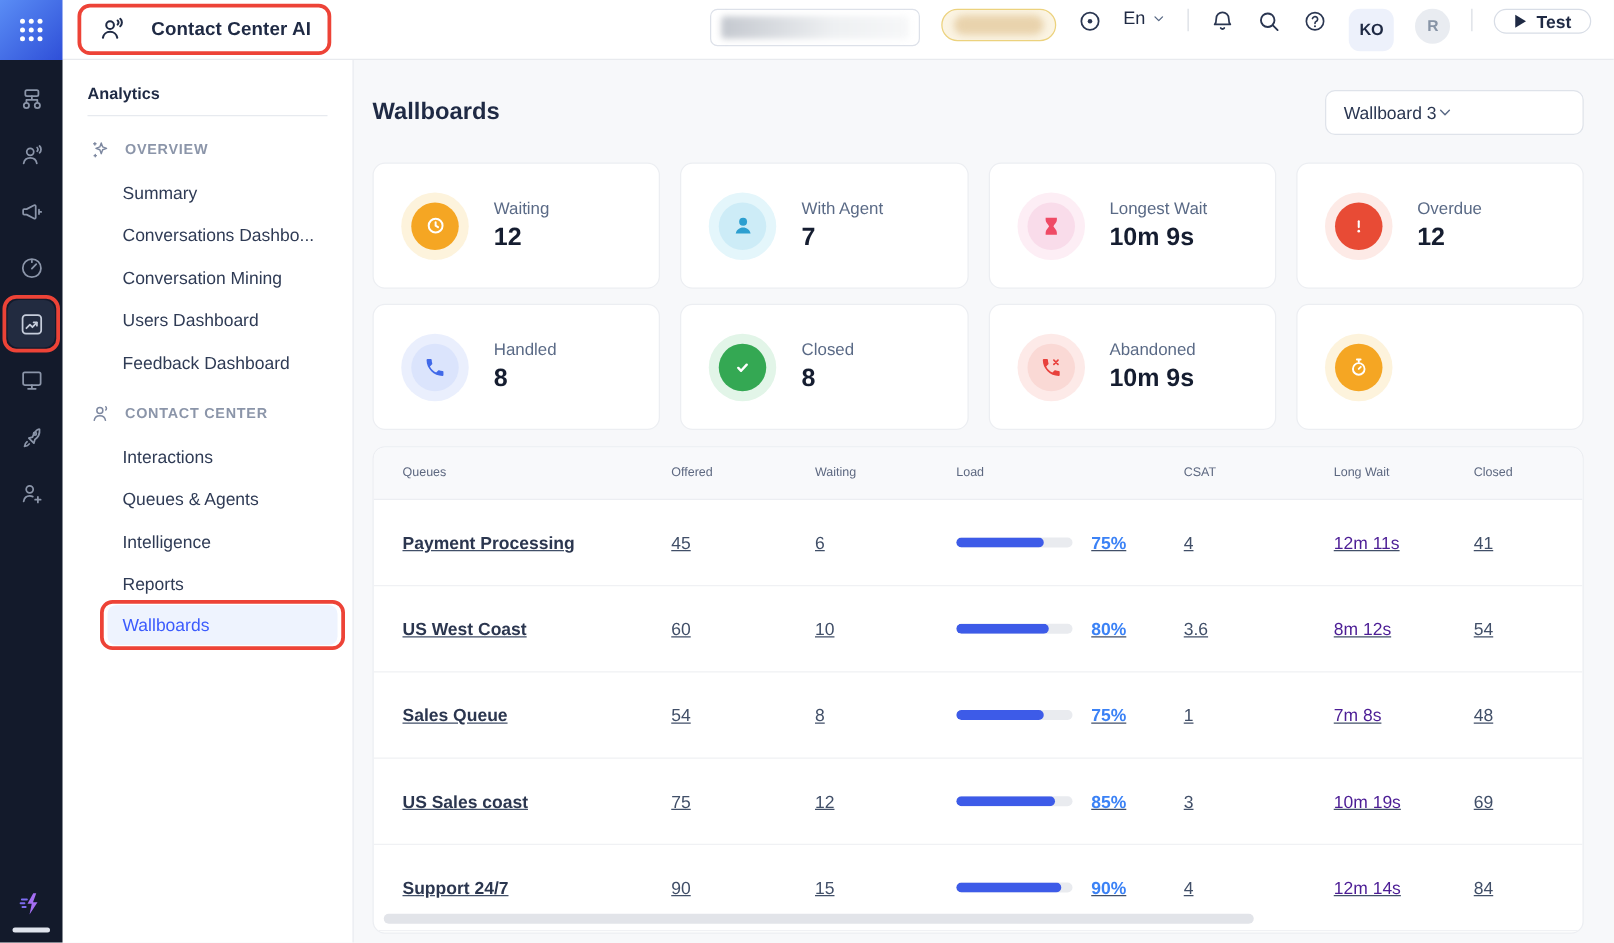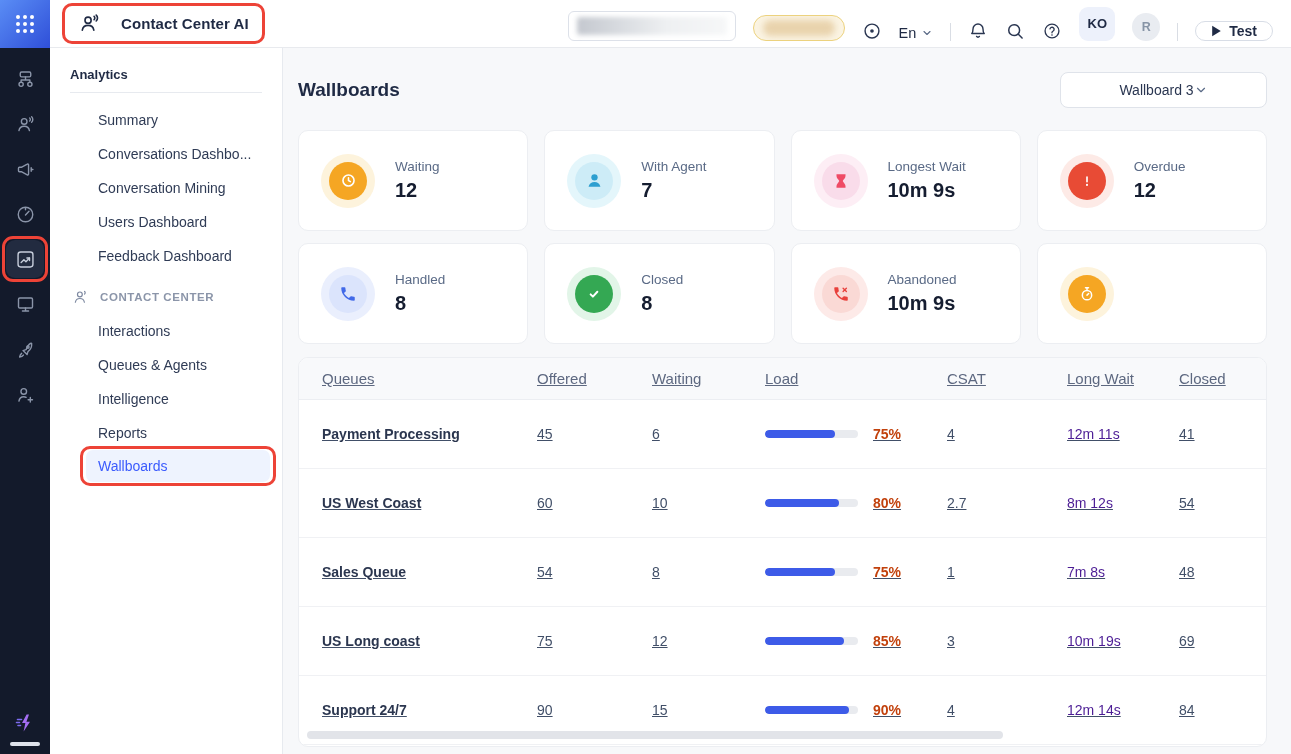--- a/index.html
+++ b/index.html
@@ -8,21 +8,21 @@
   
   .topbar { position:absolute; top:0; left:0; right:0; height:48px; background:#fff; border-bottom:1px solid #e8eaee; display:flex; align-items:center; z-index:5; }
   .app-tile { width:50px; height:48px; background:linear-gradient(135deg,#5a8df5,#2f4fd8); display:flex; align-items:center; justify-content:center; flex:0 0 50px; }
   .dots-grid { display:grid; grid-template-columns:repeat(3,4px); grid-gap:3px; }
   .dots-grid span { width:4px; height:4px; border-radius:50%; background:#fff; }
   .app-title-wrap { display:flex; align-items:center; gap:20px; margin-left:22px; padding:4px 6px; position:relative; }
   .app-title { font-size:15px; font-weight:700; color:#1f2a44; letter-spacing:.1px; }
   .red-box::after { content:""; position:absolute; pointer-events:none; border:3px solid #ed4337; border-radius:10px; }
   .app-title-wrap.red-box::after { inset:-5px -10px; }
 
-  .topbar-right { margin-left:auto; display:flex; align-items:flex-end; gap:17px; padding-right:18px; }
+  .topbar-right { margin-left:auto; display:flex; align-items:flex-start; gap:17px; padding-right:18px; }
   .search-box { width:168px; height:30px; border:1px solid #dde1e9; border-radius:6px; background:#fff; display:flex; align-items:center; padding:0 8px; }
   .search-blur { width:100%; height:18px; border-radius:3px; background:linear-gradient(90deg,#c4c8cf,#eef0f2 60%,#f6f7f8); filter:blur(2.5px); }
   .token-pill { width:92px; height:26px; border:1.5px solid #ecd27e; border-radius:13px; background:#fbf4e3; display:flex; align-items:center; justify-content:center; overflow:hidden; }
   .token-blur { width:72px; height:16px; border-radius:8px; background:#e9d3ad; filter:blur(3px); }
   .icon-btn { display:flex; align-items:center; justify-content:center; color:#2a3651; cursor:pointer; }
   .lang { display:flex; align-items:center; gap:5px; color:#1f2a44; font-size:14.5px; }
   .v-divider { width:1px; height:18px; background:#d9dde4; }
   .ko-badge { min-width:36px; height:34px; border-radius:9px; background:#edf1fb; color:#1f2a44; font-size:13px; font-weight:700; display:flex; align-items:center; justify-content:center; padding:0 7px; }
   .r-avatar { width:28px; height:28px; border-radius:50%; background:#e9ecf1; color:#8794a6; font-size:12.5px; font-weight:600; display:flex; align-items:center; justify-content:center; }
   .test-btn { height:20px; border:1px solid #d8dde6; border-radius:16px; background:#fff; display:flex; align-items:center; gap:7px; padding:0 15px; font-size:14px; font-weight:600; color:#1f2a44; cursor:pointer; }
@@ -42,50 +42,50 @@
   .sidebar-hr { height:1px; background:#e7eaef; margin:10px 20px 10px 20px; }
   .section-head { display:flex; align-items:center; gap:10px; padding:8px 0 8px 22px; color:#8b95a9; font-size:11.5px; font-weight:700; letter-spacing:.6px; }
   .nav-item { padding:8px 12px 8px 48px; font-size:14px; color:#2f3b55; cursor:pointer; line-height:18px; }
   .nav-item.active { margin:0 12px 0 36px; padding:7px 12px; background:#eef3fe; border-radius:7px; color:#3b5bfd; position:relative; }
   .nav-item.active.red-box::after { inset:-4px -6px; }
 
   
   .main { position:absolute; top:48px; left:283px; right:0; bottom:0; background:#f7f8fa; padding:24px 24px 0 15px; }
   .main-header { display:flex; align-items:center; justify-content:space-between; height:36px; }
   .page-title { font-size:19px; font-weight:700; color:#1f2a44; }
-  .wb-select { width:207px; height:36px; background:#fff; border:1px solid #dfe3ea; border-radius:8px; display:flex; align-items:center; justify-content:center; padding:0 14px; font-size:14px; color:#2a3651; cursor:pointer; }
+  .wb-select { width:207px; height:36px; background:#fff; border:1px solid #dfe3ea; border-radius:8px; display:flex; align-items:center; justify-content:flex-start; padding:0 14px; font-size:14px; color:#2a3651; cursor:pointer; }
 
   .cards { margin-top:22px; display:grid; grid-template-columns:repeat(4,1fr); gap:12px 16px; }
   .card { background:#fff; border:1px solid #eceef2; border-radius:10px; height:101px; display:flex; align-items:center; padding:0 18px 0 22px; gap:20px; }
   .badge { width:54px; height:54px; border-radius:50%; display:flex; align-items:center; justify-content:center; flex:0 0 54px; }
   .badge-inner { width:38px; height:38px; border-radius:50%; display:flex; align-items:center; justify-content:center; }
   .card-text { display:flex; flex-direction:column; gap:5px; min-width:0; }
   .card-label { font-size:13.5px; color:#5a6a86; white-space:nowrap; }
   .card-value { font-size:20px; font-weight:700; color:#151d30; }
 
   .halo-amber { background:#fdf3dc; } .in-amber { background:#f5a623; }
   .halo-cyan  { background:#e4f6fb; } .in-cyan  { background:#cdecf7; }
   .halo-pink  { background:#fdeef5; } .in-pink  { background:#f9dcea; }
   .halo-red   { background:#fdeae6; } .in-red   { background:#e84b35; }
   .halo-blue  { background:#eaeffd; } .in-blue  { background:#dbe4fc; }
   .halo-green { background:#e2f5e8; } .in-green { background:#34a853; }
   .halo-rose  { background:#fdeae8; } .in-rose  { background:#fad9d5; }
 
   
   .queue-table { margin-top:13px; background:#fff; border:1px solid #eceef2; border-radius:10px; height:390px; overflow:hidden; position:relative; }
   .t-row { display:grid; grid-template-columns:215px 115px 113px 182px 120px 112px 1fr; align-items:center; padding-left:23px; padding-right:16px; }
-  .t-head { height:42px; background:#f8f9fb; border-bottom:1px solid #eceef2; color:#5d6880; font-size:15px;text-decoration:underline; }
+  .t-head { height:42px; background:#f8f9fb; border-bottom:1px solid #eceef2; color:#5d6880; font-size:10px; }
   .t-body-row { height:69px; border-bottom:1px solid #f0f1f4; font-size:14px; color:#414f68;text-decoration:underline; }
   .t-body-row:last-child { border-bottom:none; }
   .q-name { font-weight:600; color:#2b364f; }
   .long-wait { color:#4c1d95; }
   .load-cell { display:flex; align-items:center; gap:15px; }
   .load-track { width:93px; height:8px; border-radius:4px; background:#e9ebef; overflow:hidden; }
   .load-fill { height:100%; border-radius:4px; background:#3d5be8; }
-  .load-pct { font-weight:700; color:#c2410c; font-size:14px; }
+  .load-pct { font-weight:700; color:#3b82f6; font-size:14px; }
   .h-scrollbar { position:absolute; left:8px; bottom:7px; width:72%; height:8px; border-radius:4px; background:#e2e4e9; }
 
   svg { display:block; }
 </style>
 </head>
 <body>
 
 <div class="topbar">
   <div class="app-tile">
     <div class="dots-grid">
@@ -234,20 +234,29 @@
     </div>
     <div class="rail-home-bar"></div>
   </div>
 </div>
 
 <div class="sidebar">
   <div class="sidebar-caret"></div>
   <div class="sidebar-title">Analytics</div>
   <div class="sidebar-hr"></div>
 
+  <div class="section-head">
+    <span>
+      <svg width="18" height="18" viewBox="0 0 24 24" fill="none" stroke="#7d88a0" stroke-width="1.5" stroke-linejoin="round" stroke-linecap="round">
+        <path d="M12 4.5l1.5 4.2 4.2 1.5-4.2 1.5L12 15.9l-1.5-4.2-4.2-1.5 4.2-1.5z"></path>
+        <path d="M5.2 4.2v2.4M4 5.4h2.4M5.6 16.8v2.4M4.4 18h2.4"></path>
+      </svg>
+    </span>
+    <span>OVERVIEW</span>
+  </div>
   <div class="nav-item">Summary</div>
   <div class="nav-item">Conversations Dashbo...</div>
   <div class="nav-item">Conversation Mining</div>
   <div class="nav-item">Users Dashboard</div>
   <div class="nav-item">Feedback Dashboard</div>
 
   <div class="section-head" style="margin-top:7px;">
     <span>
       <svg width="18" height="18" viewBox="0 0 24 24" fill="none" stroke="#7d88a0" stroke-width="1.6" stroke-linecap="round" stroke-linejoin="round">
         <circle cx="10.5" cy="8.5" r="3.2"></circle>
@@ -422,42 +431,42 @@
     <div class="t-row t-body-row">
       <span class="q-name">US West Coast</span>
       <span>60</span>
       <span>10</span>
       <span class="load-cell">
         <span class="load-track">
             <span class="load-fill" style="display: block; width: 80%; height: 100%;"></span>
           </span>
         <span class="load-pct">80%</span>
       </span>
-      <span>2.7</span>
+      <span>3.6</span>
       <span class="long-wait">8m 12s</span>
       <span>54</span>
     </div>
 
     <div class="t-row t-body-row">
       <span class="q-name">Sales Queue</span>
       <span>54</span>
       <span>8</span>
       <span class="load-cell">
         <span class="load-track">
             <span class="load-fill" style="display: block; width: 75%; height: 100%;"></span>
           </span>
         <span class="load-pct">75%</span>
       </span>
       <span>1</span>
       <span class="long-wait">7m 8s</span>
       <span>48</span>
     </div>
 
     <div class="t-row t-body-row">
-      <span class="q-name">US Long coast</span>
+      <span class="q-name">US Sales coast</span>
       <span>75</span>
       <span>12</span>
       <span class="load-cell">
         <span class="load-track">
             <span class="load-fill" style="display: block; width: 85%; height: 100%;"></span>
           </span>
         <span class="load-pct">85%</span>
       </span>
       <span>3</span>
       <span class="long-wait">10m 19s</span>

